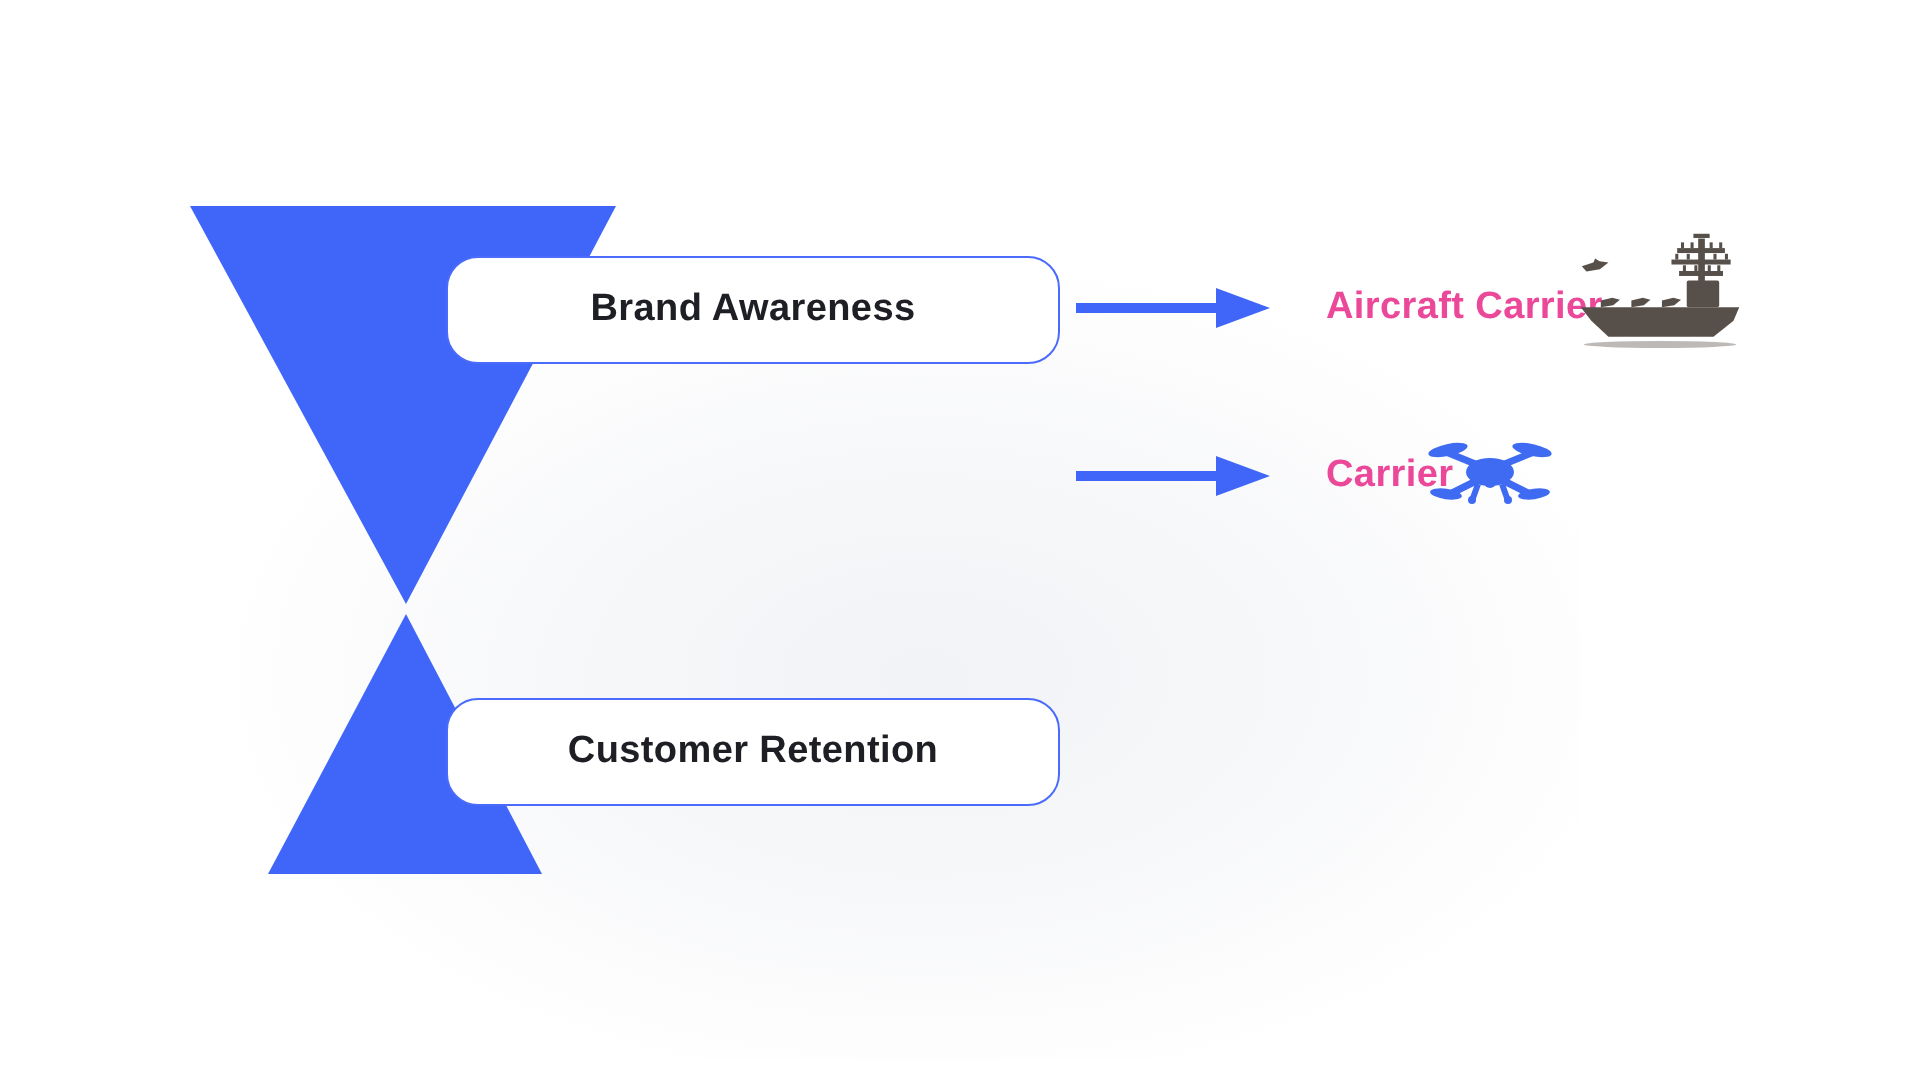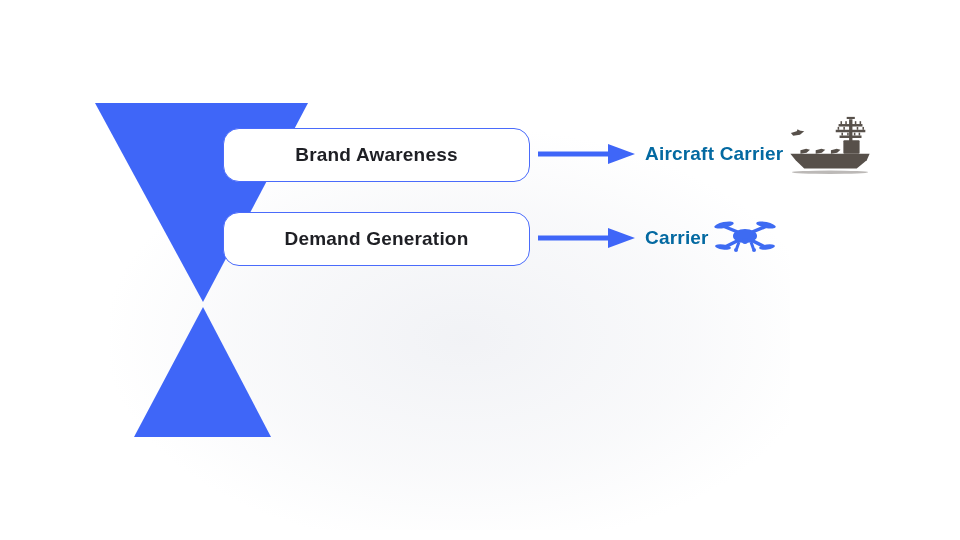--- a/index.html
+++ b/index.html
@@ -21,23 +21,23 @@
   .stage-box span{
     font-size:19px;font-weight:600;color:#1e1f24;letter-spacing:0.2px;
   }
   .box-1{top:128px;}
   .box-2{top:212px;}
   .box-3{top:349px;}
   .arrow{position:absolute;left:538px;width:97px;height:24px;z-index:2;color:#3f66f8;}
   .arrow-1{top:142px;}
   .arrow-2{top:226px;}
   .out-label{
-    position:absolute;left:645px;height:30px;z-index:2;
+    position:absolute;left:663px;height:30px;z-index:2;
     display:flex;align-items:center;
-    font-size:19px;font-weight:600;color:#0369a1;letter-spacing:0.2px;
+    font-size:19px;font-weight:600;color:#ec4899;letter-spacing:0.2px;
   }
   .out-label-1{top:139px;}
   .out-label-2{top:223px;}
   .carrier-icon{position:absolute;left:788px;top:116px;width:84px;height:60px;z-index:2;}
   .drone-icon{position:absolute;left:713px;top:219px;width:64px;height:38px;z-index:2;}
 </style>
 </head>
 <body>
 
 <div class="canvas">
@@ -46,24 +46,24 @@
 
   <svg class="funnel-svg" width="960" height="540" viewBox="0 0 960 540">
     <polygon points="95,103 308,103 203,302" fill="#3f66f8"></polygon>
     <polygon points="203,307 271,437 134,437" fill="#3f66f8"></polygon>
   </svg>
 
   <div class="stage-box box-1">
     <span>Brand Awareness</span>
   </div>
 
-  <div class="stage-box box-2">
-    <span>Demand Generation</span>
+
+  <div class="stage-box box-3">
+    <span>Customer Retention</span>
   </div>
-
 
   <svg class="arrow arrow-1" viewBox="0 0 97 24">
     <line x1="0" y1="12" x2="76" y2="12" stroke="currentColor" stroke-width="5"></line>
     <polygon points="70,2 97,12 70,22" fill="currentColor"></polygon>
   </svg>
 
   <div class="out-label out-label-1">Aircraft Carrier</div>
 
   <svg class="carrier-icon" viewBox="0 0 88 62">
     <g fill="#57504a">

